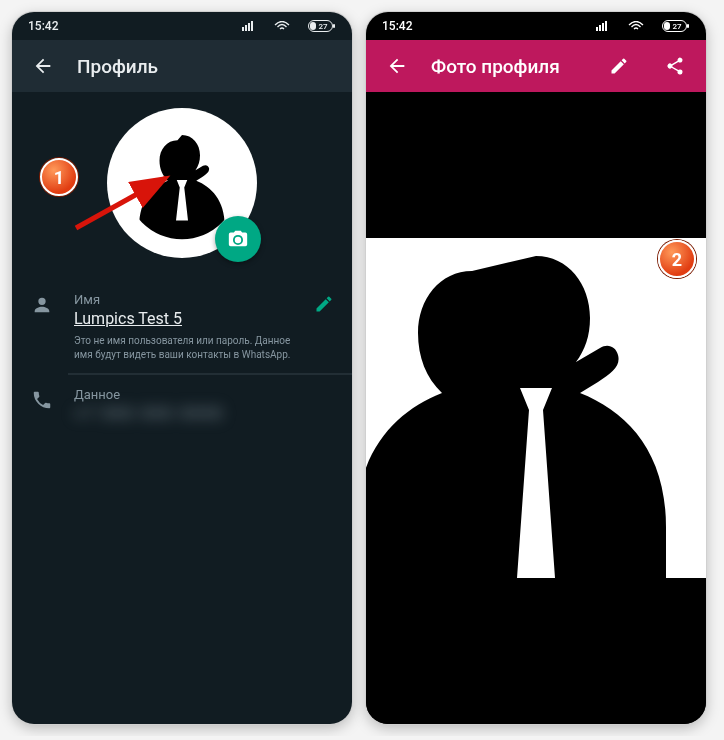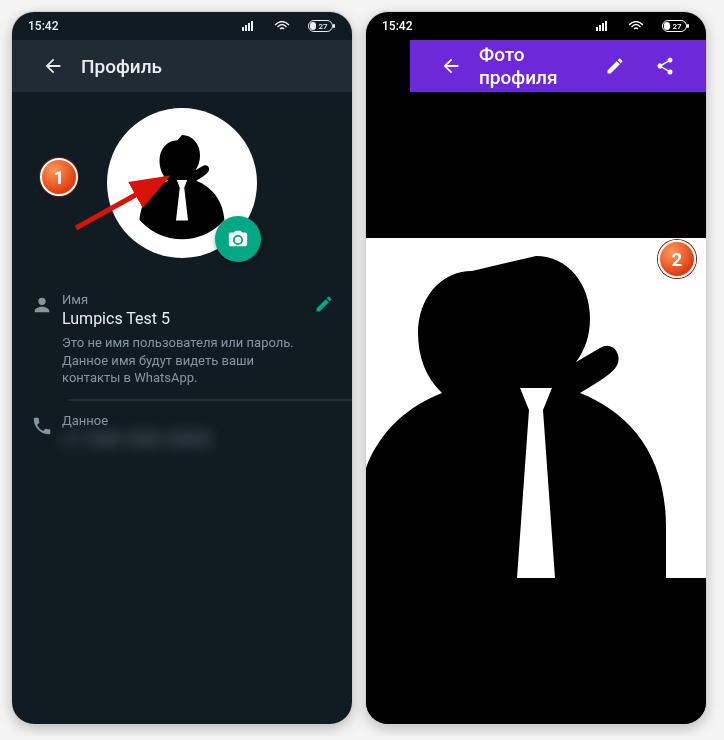--- a/index.html
+++ b/index.html
@@ -31,54 +31,54 @@
     padding: 0 16px;
     font-size: 12px;
     font-weight: 500;
   }
   .statusbar .right { display:flex; align-items:center; gap:18px; }
   .statusbar .right svg { display:block; }
   .appbar {
     height: 52px;
     display:flex;
     align-items:center;
-    padding: 0 29px;
-    gap: 16px;
+    padding: 0 19px;
+    gap: 22px;
   }
   .appbar.dark { background:#1f2c34; }
-  .appbar.black { background:#6d28d9;margin-left:44px; }
+  .appbar.black { background:#be185d; }
   .appbar-title { font-size:19px; font-weight:500; flex:1; }
   .iconbtn { width:24px; height:24px; display:flex; align-items:center; justify-content:center; }
 
   .avatar-wrap {
     display:flex; justify-content:center; padding: 16px 0 22px;
     position: relative;
   }
   .avatar {
     width:150px; height:150px; border-radius:50%;
     background:#fff; position:relative; overflow:visible;
   }
   .avatar svg.man { position:absolute; left:50%; top:50%; transform:translate(-50%,-50%); }
   .cam-badge {
     position:absolute; right:-4px; bottom:-4px;
     width:46px; height:46px; border-radius:50%;
     background:#00a884; display:flex; align-items:center; justify-content:center;
     box-shadow:0 2px 5px rgba(0,0,0,.35);
   }
 
   .row {
-    display:flex; gap:8px; padding: 12px 16px 12px 18px;
+    display:flex; gap:20px; padding: 12px 16px 12px 18px;
     align-items:flex-start;
   }
   .row .lead { width:24px; padding-top:2px; color:#8696a0; display:flex; justify-content:center; }
   .row .body { flex:1; }
   .row .trail { width:24px; color:#00a884; display:flex; justify-content:center; padding-top:2px; }
   .label { font-size:13px; color:#8696a0; margin-bottom:2px; }
-  .value { font-size:16px; color:#e9edef; }
-  .help { font-size:13px; color:#8696a0; margin-top:6px; line-height:1.35; }
+  .value { font-size:16px; color:#e9edef;text-decoration:underline; }
+  .help { font-size:10px; color:#8696a0; margin-top:6px; line-height:1.35; }
   .divider { height:1px; background:#222e35; margin-left:56px; }
   .blur { filter: blur(7px); color:#8696a0; font-size:16px; letter-spacing:2px; }
 
   
   .anno-badge {
     position:absolute; width:34px; height:34px; border-radius:50%;
     background: radial-gradient(circle at 35% 30%, #ff9a5a, #e13d12 70%);
     border:2px solid #fff; box-shadow:0 0 0 1px #7a1a00;
     display:flex; align-items:center; justify-content:center;
     color:#fff; font-weight:700; font-size:18px;

